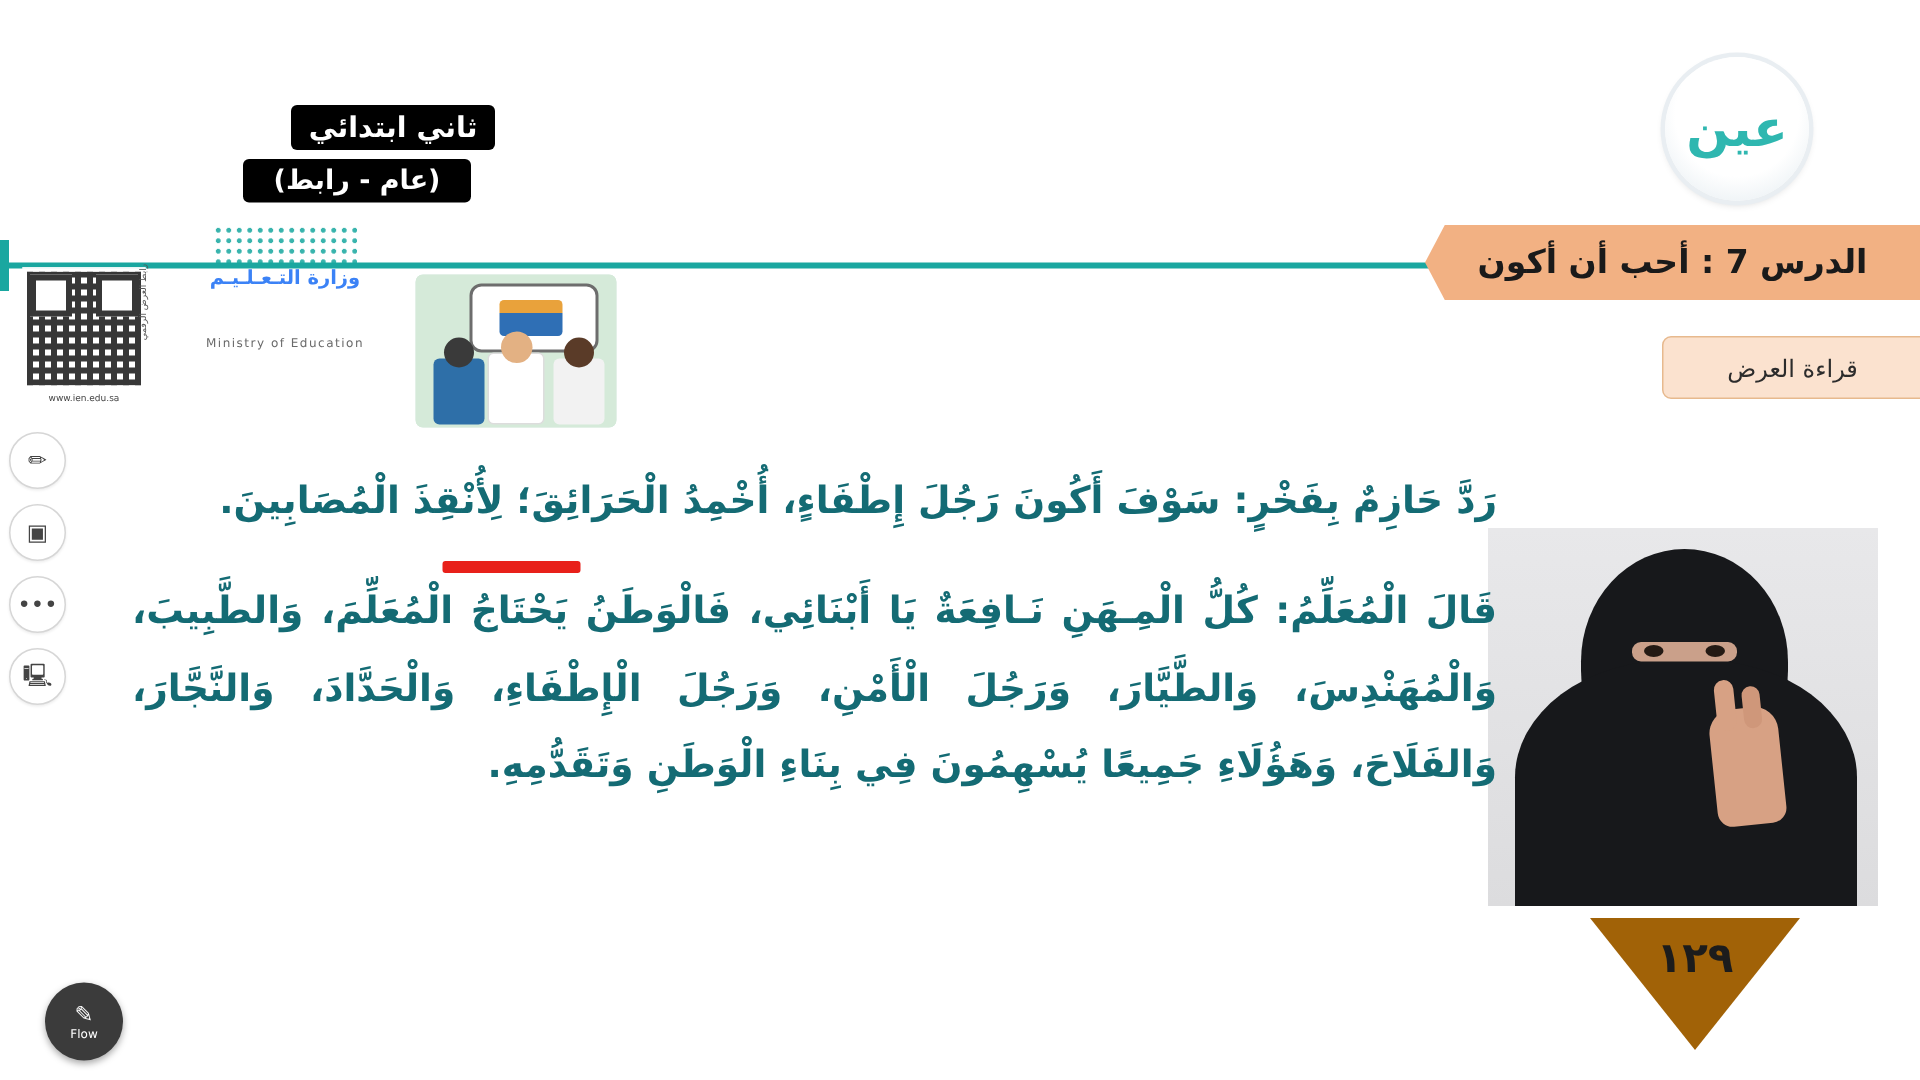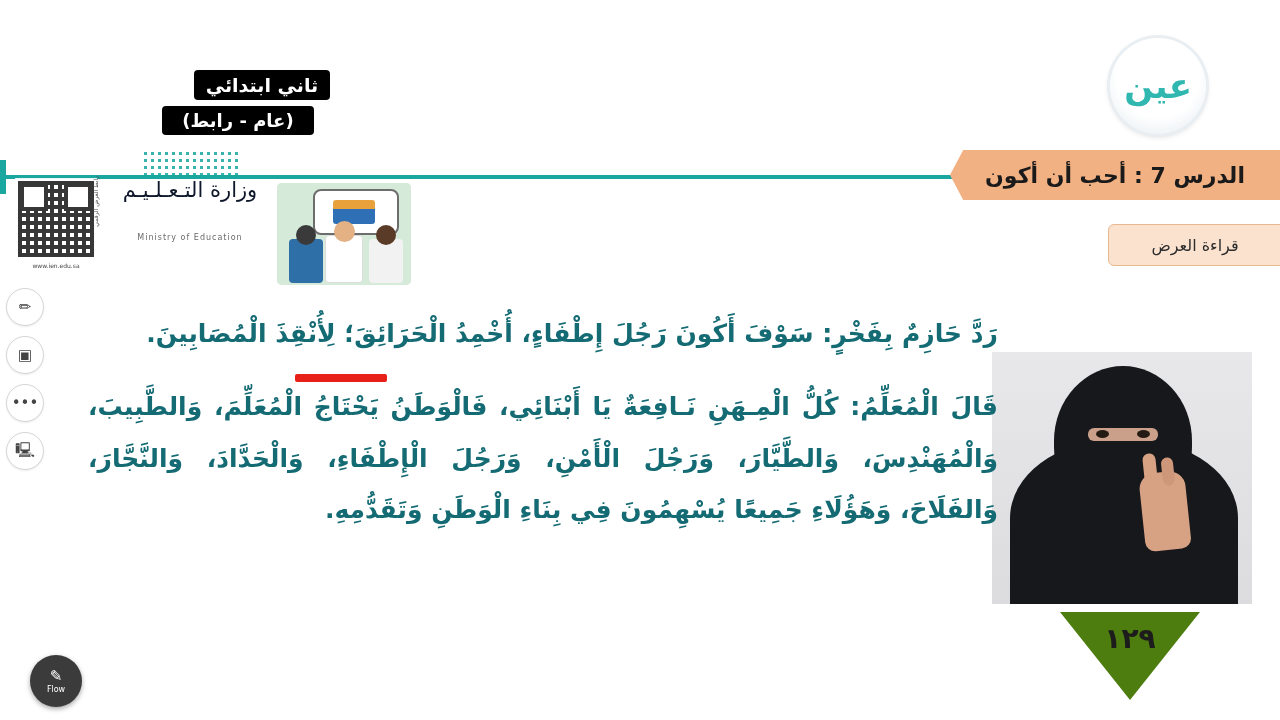--- a/index.html
+++ b/index.html
@@ -65,24 +65,25 @@
   }
   .ministry .dots {
     width: 96px;
     height: 26px;
     margin: 0 auto 2px auto;
     background-image: radial-gradient(#16a79f 34%, transparent 36%);
     background-size: 7px 7px;
     opacity: .85;
   }
   .ministry .m-ar {
-    font-size: 21px;
-    color: #0f172a;
+    font-size: 13px;
+    color: #3b82f6;
     letter-spacing: 2px;
     direction: rtl;
+    font-weight: bold;
   }
   .ministry .m-en {
     font-size: 8px;
     color: #6a6a6a;
     letter-spacing: 1px;
     margin-top: 31px;
   }
 
   
   .qr-wrap {
@@ -262,21 +263,21 @@
     background:#cf977a; border-radius: 7px;
   }
 
   
   .page-tri {
     position: absolute;
     top: 612px;
     left: 1060px;
     width: 140px;
     height: 88px;
-    background: #4d7c0f;
+    background: #a16207;
     clip-path: polygon(0 0, 100% 0, 50% 100%);
     display: flex;
     justify-content: center;
     color: #1c1c1c;
     font-size: 28px;
     font-weight: bold;
     padding-top: 10px;
     box-sizing: border-box;
     direction: rtl;
   }

